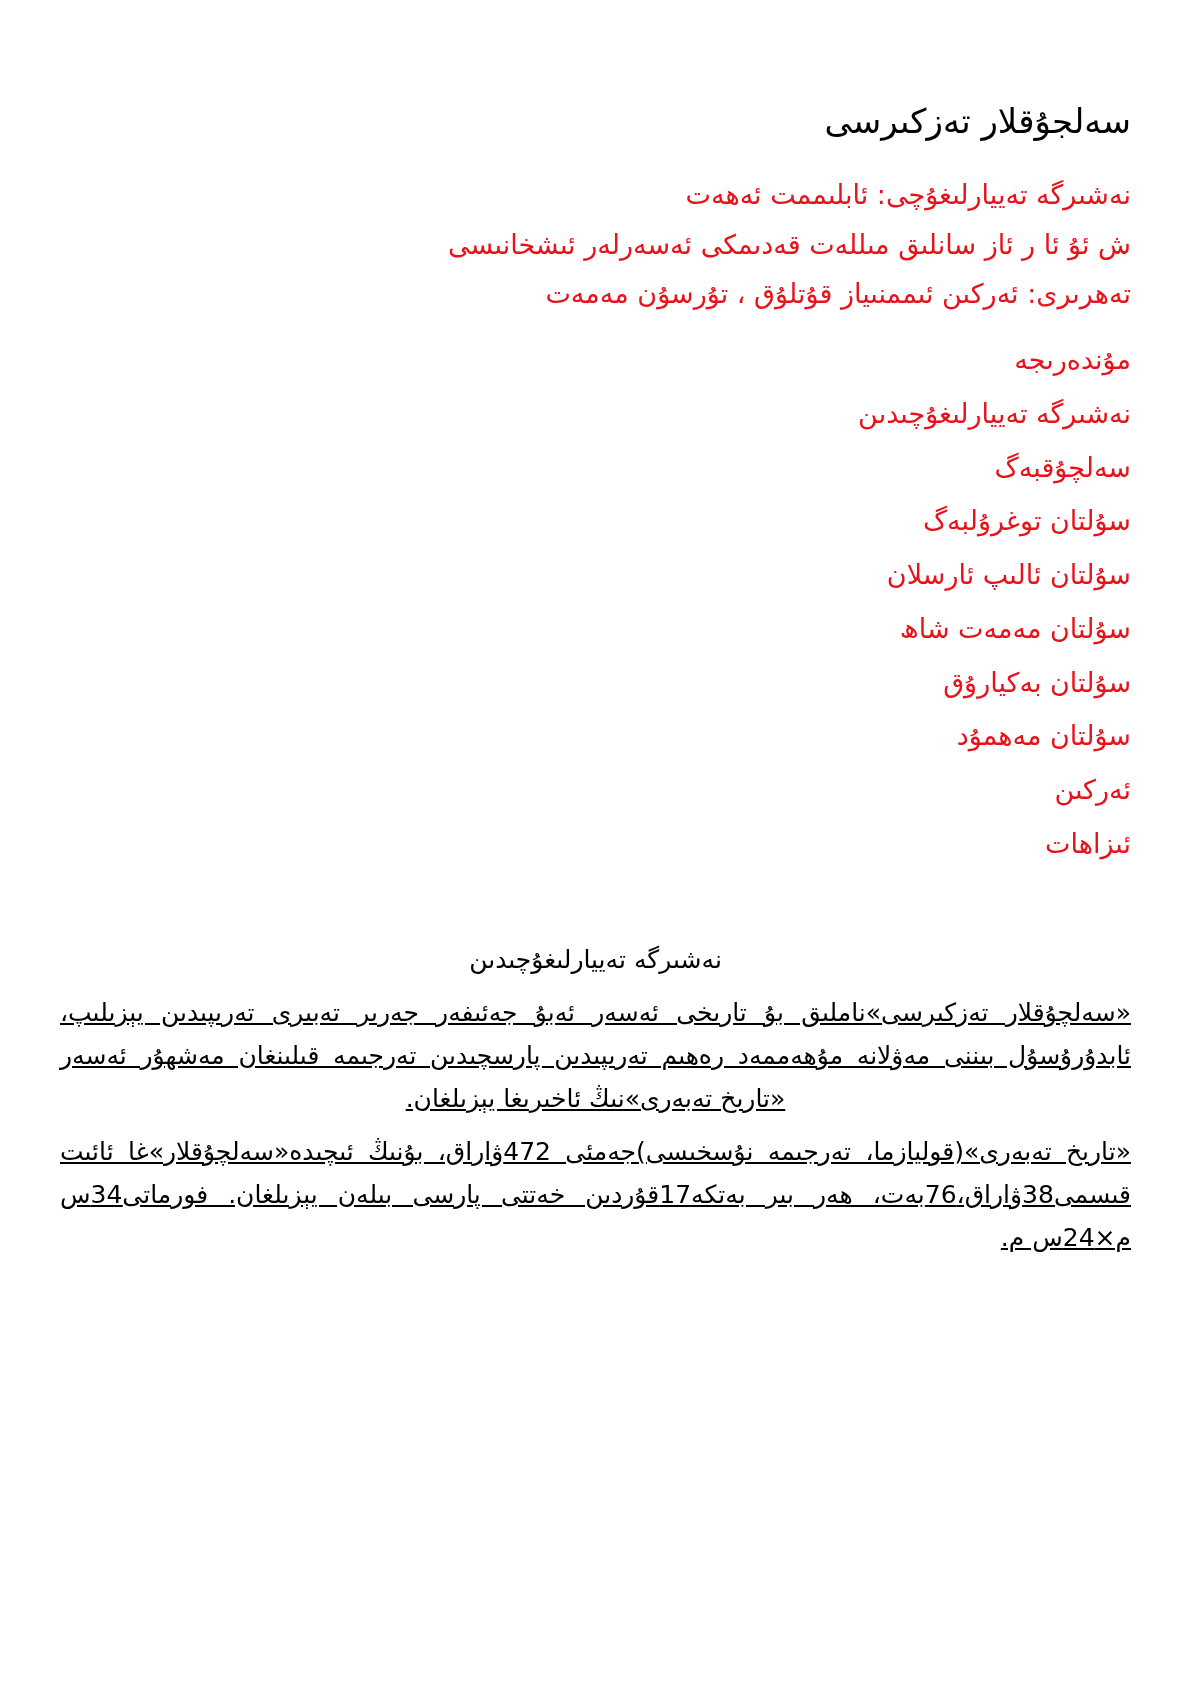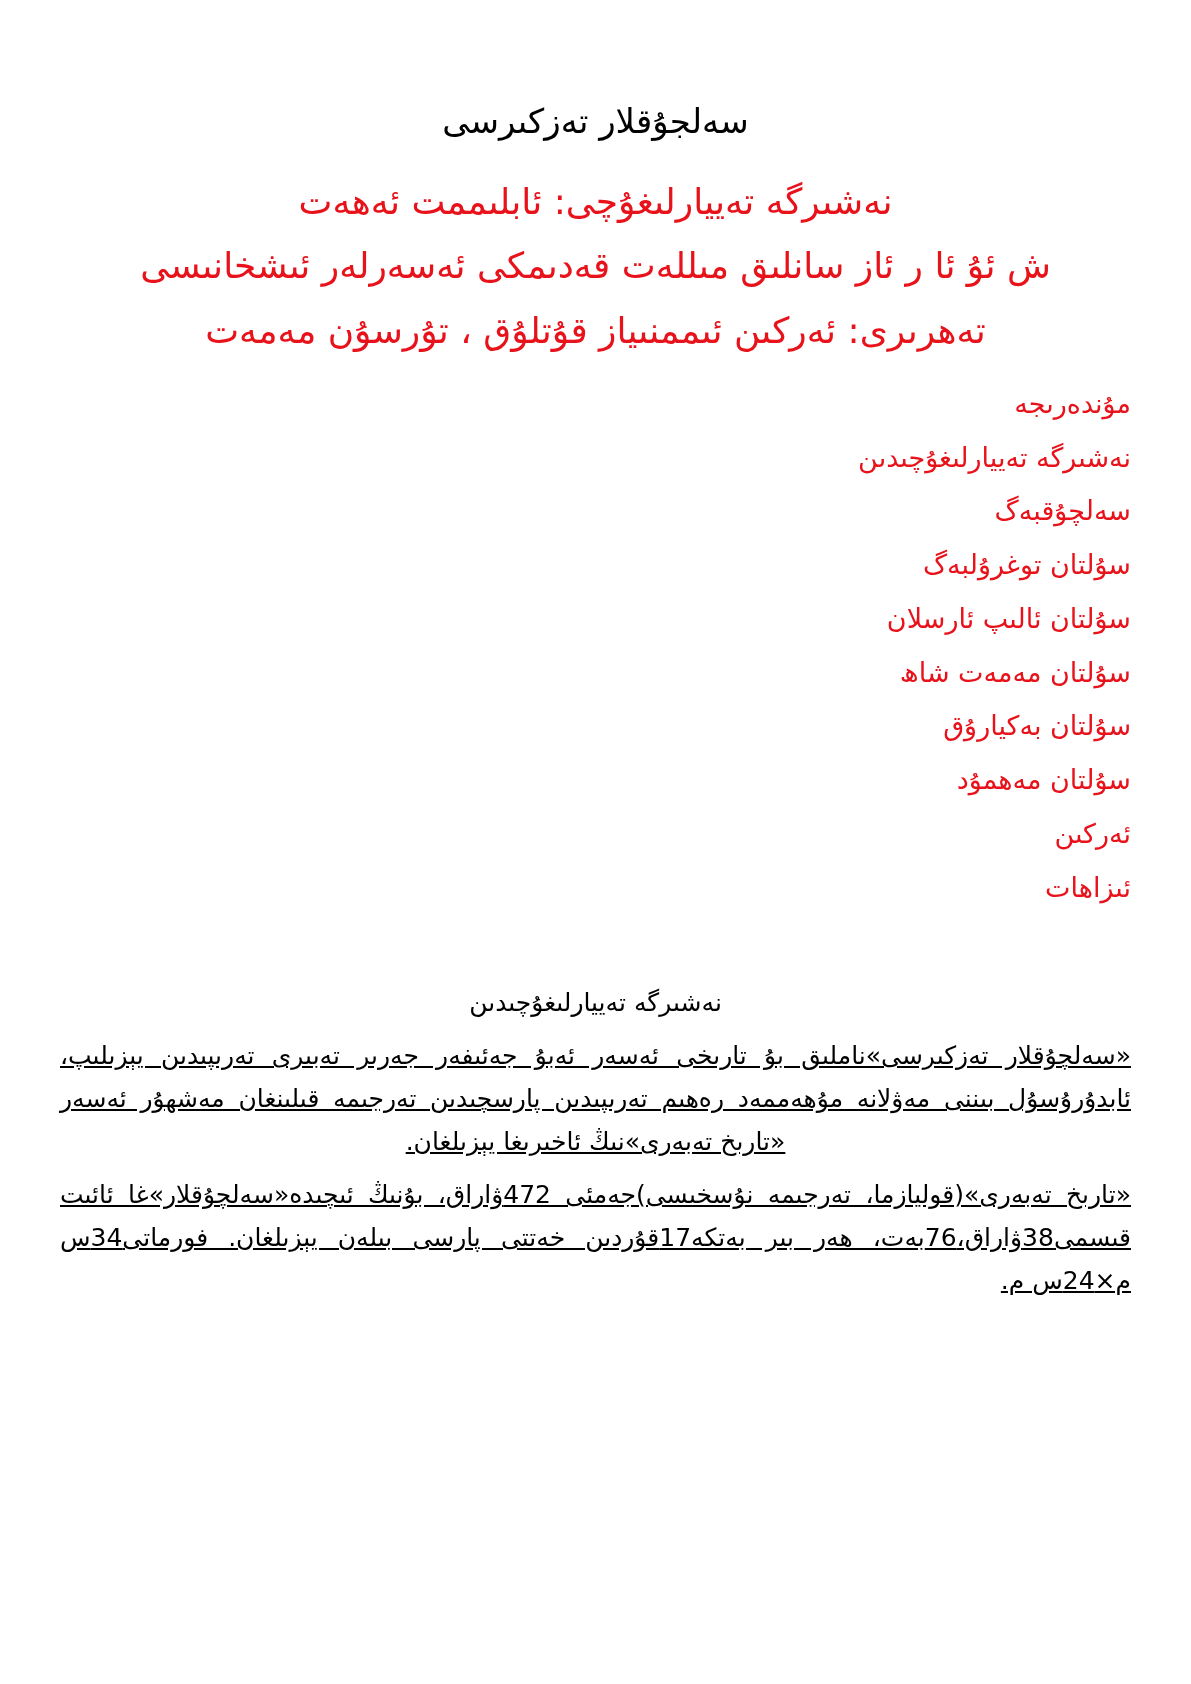--- a/index.html
+++ b/index.html
@@ -15,31 +15,30 @@
     direction: rtl;
   }
   .page {
     width: 1191px;
     min-height: 1684px;
     box-sizing: border-box;
     padding: 96px 60px 60px 60px;
     position: relative;
   }
   .doc-title {
-    text-align: center;
     font-size: 34px;
     line-height: 1.5;
     color: #000000;
     margin: 0 0 26px 0;
     font-weight: normal;
   }
   .front-matter {
-    text-align: center;
+    text-align: right;
     color: #e8121b;
-    font-size: 36px;
+    font-size: 27px;
     line-height: 1.62;
   }
   .front-matter div {
     margin: 0 0 6px 0;
   }
   .toc {
     color: #e8121b;
     font-size: 27px;
     line-height: 1.62;
     margin-top: 22px;

